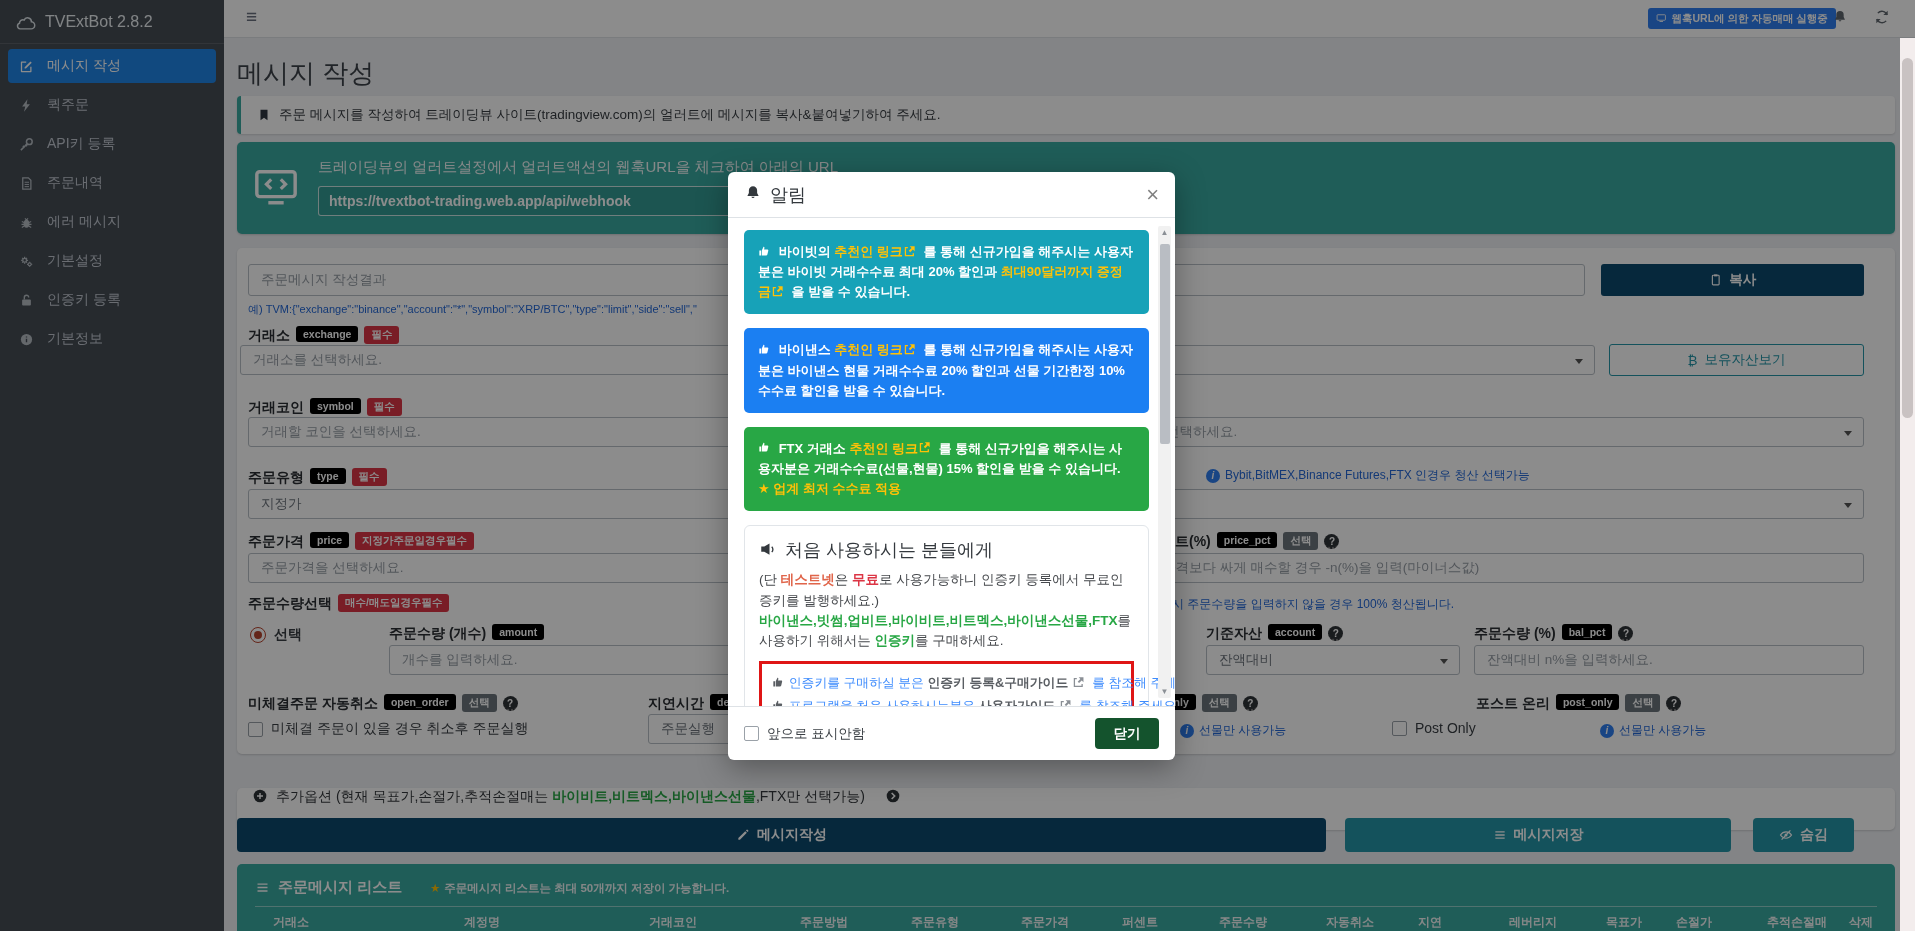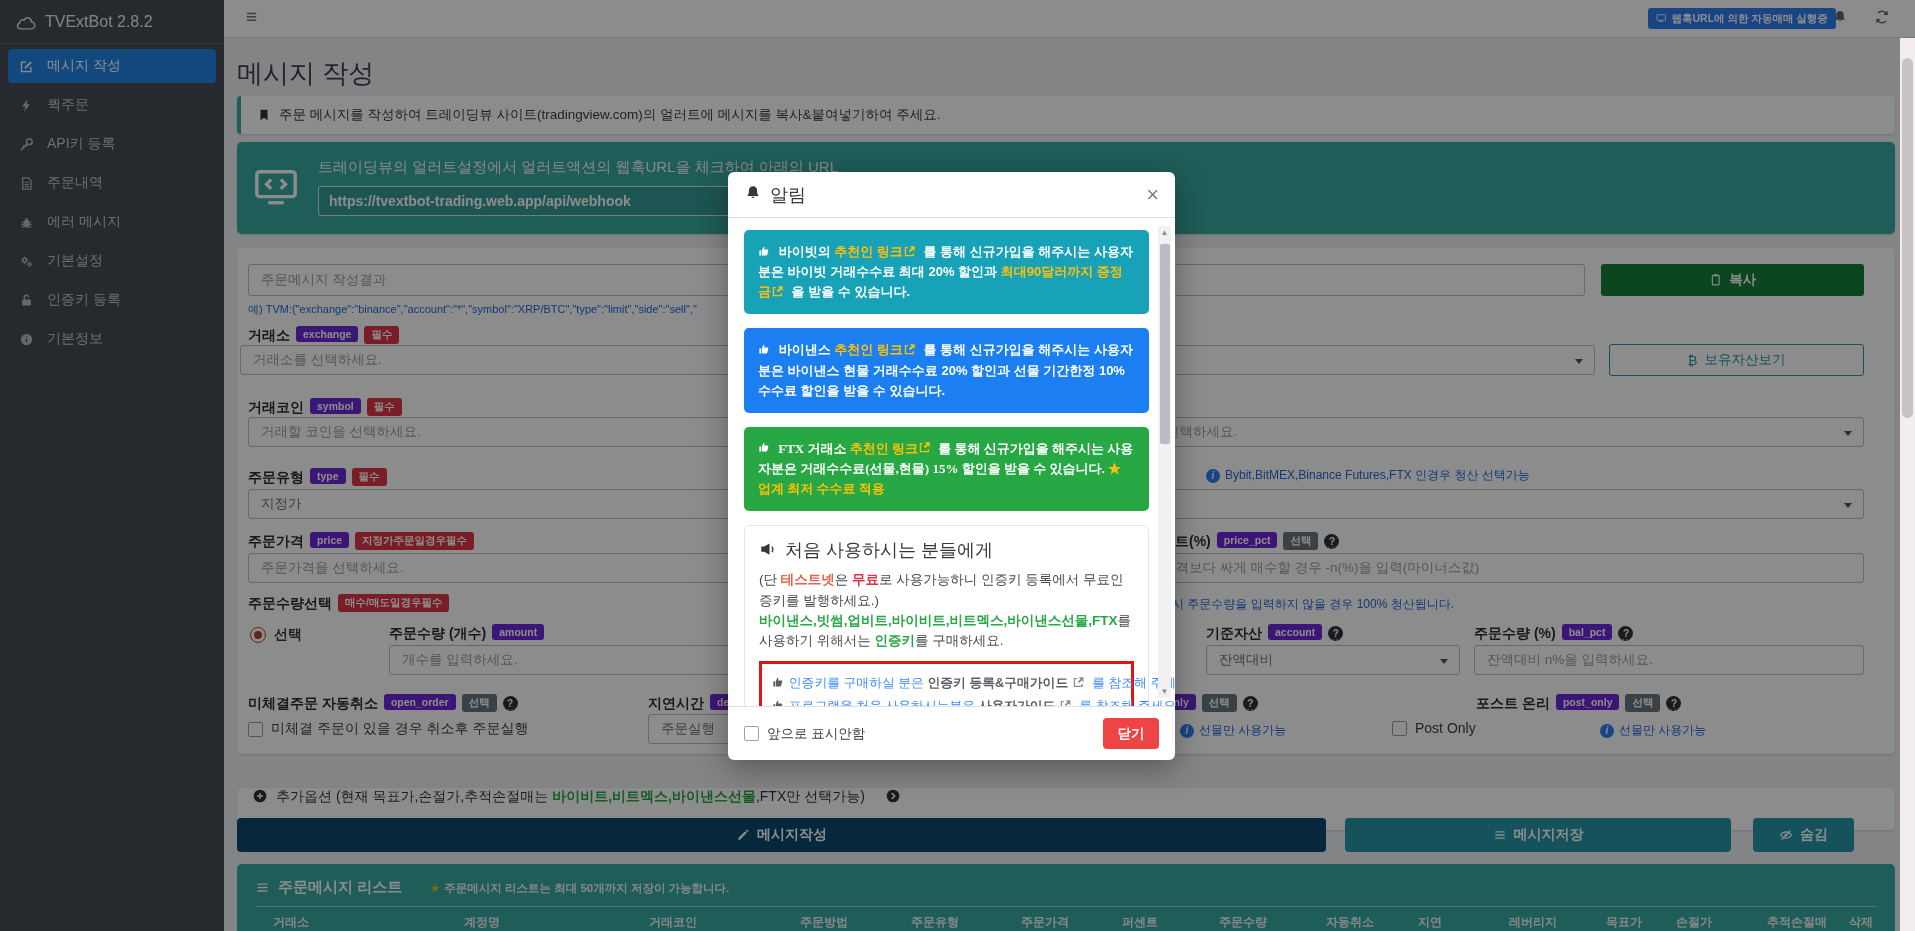--- a/index.html
+++ b/index.html
@@ -34,37 +34,37 @@
   .webhook .wtext { position:absolute; left:81px; top:16px; font-size:15px; color:#f2f8f8; }
   .webhook .wurl { position:absolute; left:81px; top:44px; width:700px; height:30px; border:1px solid rgba(255,255,255,.75); border-radius:3px; background:rgba(0,0,0,.08); color:#fff; font-weight:bold; font-size:14px; display:flex; align-items:center; padding:0 10px; }
 
   .card { position:absolute; background:#fff; border-radius:5px; box-shadow:0 1px 2px rgba(0,0,0,.15); z-index:1; }
   .form-card { left:237px; top:248px; width:1658px; height:506px; }
   .opt-card { left:237px; top:788px; width:1658px; height:42px; display:flex; align-items:flex-start; padding:0 15px; gap:8px; font-size:14px; color:#34383c; font-weight:500; }
   .opt-card .icon { color:#2f3338; font-size:16px; }
 
   .flabel { position:absolute; font-size:14px; font-weight:bold; color:#2b2f33; z-index:2; white-space:nowrap; }
   .bdg { display:inline-block; font-size:10.5px; font-weight:bold; color:#fff; padding:2px 7px; border-radius:3px; margin-left:6px; vertical-align:2px; }
-  .bdg.teal { background:#6d28d9; } .bdg.red { background:#dc3545; } .bdg.gray { background:#6c757d; }
+  .bdg.teal { background:#000000; } .bdg.red { background:#dc3545; } .bdg.gray { background:#6c757d; }
   .qi { display:inline-block; width:15px; height:15px; border-radius:50%; background:#2f3338; color:#fff; font-size:10px; font-weight:bold; text-align:center; line-height:15px; margin-left:6px; vertical-align:1px; border-bottom:2px dotted #777; cursor:pointer; }
   .ii { display:inline-block; width:14px; height:14px; border-radius:50%; background:#2e7ef0; color:#fff; font-size:10px; font-weight:bold; font-style:italic; text-align:center; line-height:14px; margin-right:5px; }
 
   .fctl { position:absolute; height:30px; background:#fff; border:1px solid #b9bfc6; border-radius:3px; font-size:13.5px; display:flex; align-items:center; padding:0 12px; color:#979ea6; z-index:2; white-space:nowrap; overflow:hidden; }
   .fctl.value { color:#6f767e; }
   .fctl .chev { position:absolute; right:11px; top:13px; width:0; height:0; border-left:4.5px solid transparent; border-right:4.5px solid transparent; border-top:5px solid #555; }
   .bluetext { position:absolute; font-size:12px; color:#2569d8; z-index:2; white-space:nowrap; }
   .extext { position:absolute; font-size:11px; color:#2569d8; z-index:2; white-space:nowrap; }
 
   .chkrow { position:absolute; display:flex; align-items:center; gap:8px; font-size:14px; color:#3a3f44; z-index:2; white-space:nowrap; }
   .chk { width:15px; height:15px; border:1px solid #9aa1a8; border-radius:2px; background:#fff; display:inline-block; }
   .radio { width:16px; height:16px; border:1.5px solid #b7442e; border-radius:50%; background:#fff; display:inline-flex; align-items:center; justify-content:center; }
   .radio .dot { width:8px; height:8px; border-radius:50%; background:#b7442e; }
 
   .btn { position:absolute; display:flex; align-items:center; justify-content:center; gap:7px; border-radius:3px; color:#fff; font-size:13.5px; font-weight:bold; cursor:pointer; z-index:2; }
-  .btn-copy { background:#15803d; }
+  .btn-copy { background:#0c4a6e; }
   .btn-asset { background:#fff; border:1px solid #2596a8; color:#2596a8; font-weight:normal; }
   .btn-compose { background:#0c4a6e; border-radius:4px; font-size:14px; }
   .btn-teal { background:#2596a8; border-radius:4px; font-size:14px; }
   .seg-green { color:#28a745; font-weight:bold; }
 
   
   .list-card { position:absolute; left:237px; top:864px; width:1658px; height:140px; background:#39a9a1; border-radius:5px; z-index:1; color:#fff; }
   .list-title { position:absolute; left:18px; top:14px; font-size:15px; font-weight:bold; display:flex; gap:8px; align-items:center; }
   .list-note { position:absolute; left:193px; top:17px; font-size:11.5px; color:#f0f6f6; font-weight:bold; }
   .list-note .star { color:#ffc107; margin-right:4px; }
@@ -91,21 +91,21 @@
   .seg-orangeb { color:#e0654a; font-weight:bold; }
   .guide-box { border:3px solid #df1515; padding:8px 10px; margin-top:10px; }
   .g-line { font-size:12.8px; font-weight:bold; color:#5a5e63; line-height:1.78; white-space:nowrap; }
   .g-line .icon { color:#5a5e63; margin-right:4px; }
   .seg-blueb { color:#3d8bfd; font-weight:normal; }
   .m-scroll { position:absolute; right:4px; top:8px; bottom:8px; width:13px; background:#f1f1f1; border-radius:2px; }
   .m-scroll .thumb { position:absolute; left:1.5px; top:18px; width:10px; height:200px; background:#b9bdc3; border-radius:2px; }
   .m-scroll .ar { position:absolute; left:0; width:13px; text-align:center; font-size:8px; color:#8a8f95; }
   .m-foot { height:54px; border-top:1px solid #dee2e6; display:flex; align-items:center; padding:0 16px; }
   .m-foot .chkrow { position:static; font-size:13.5px; }
-  .btn-close { position:static; margin-left:auto; width:56px; height:31px; background:#ef4444; border-radius:4px; }
+  .btn-close { position:static; margin-left:auto; width:64px; height:31px; background:#14532d; border-radius:4px; }
 
   
   .pg-scroll { position:absolute; right:0; top:38px; bottom:0; width:15px; background:#f3eded; z-index:50; }
   .pg-scroll .thumb { position:absolute; left:2px; top:20px; width:11px; height:360px; background:#c9c2c2; border-radius:6px; }
 </style>
 </head>
 <body>
 
 <div class="page">
 
@@ -409,21 +409,21 @@
               </svg></span><span> 를 통해 신규가입을 해주시는 사용자분은 바이빗 거래수수료 최대 20% 할인과 </span><span class="seg-link">최대90달러까지 증정금</span><span class="icon" style="color: rgb(255, 193, 7);"><svg viewBox="0 0 24 24">
                 <path fill="none" stroke="currentColor" stroke-width="2.4" d="M9 5H4.5v14.5H19V15"></path>
                 <path fill="currentColor" d="M12.5 2.5H21.5v9l-3.2-3.2-5 5-2.6-2.6 5-5z"></path>
               </svg></span><span> 을 받을 수 있습니다.</span></div>
           <div class="m-alert" style="background: rgb(27, 127, 242);"><span class="icon"><svg viewBox="0 0 24 24">
                 <path fill="currentColor" d="M2.5 10h3.2v9.5H2.5zM7 19.5V10l3.2-6.6c.9 0 1.7.8 1.7 1.7l-.6 3.4h6.2c1 0 1.8 1 1.5 2l-1.7 7.1a2.5 2.5 0 0 1-2.4 1.9H7z"></path>
               </svg></span> <span>바이낸스 </span><span class="seg-link">추천인 링크</span><span class="icon" style="color: rgb(255, 193, 7);"><svg viewBox="0 0 24 24">
                 <path fill="none" stroke="currentColor" stroke-width="2.4" d="M9 5H4.5v14.5H19V15"></path>
                 <path fill="currentColor" d="M12.5 2.5H21.5v9l-3.2-3.2-5 5-2.6-2.6 5-5z"></path>
               </svg></span><span> 를 통해 신규가입을 해주시는 사용자분은 바이낸스 현물 거래수수료 20% 할인과 선물 기간한정 10% 수수료 할인을 받을 수 있습니다.</span></div>
-          <div class="m-alert" style="background: rgb(40, 167, 69); font-family: Liberation Serif, serif;"><span class="icon"><svg viewBox="0 0 24 24">
+          <div class="m-alert" style="background: rgb(40, 167, 69);"><span class="icon"><svg viewBox="0 0 24 24">
                 <path fill="currentColor" d="M2.5 10h3.2v9.5H2.5zM7 19.5V10l3.2-6.6c.9 0 1.7.8 1.7 1.7l-.6 3.4h6.2c1 0 1.8 1 1.5 2l-1.7 7.1a2.5 2.5 0 0 1-2.4 1.9H7z"></path>
               </svg></span> <span>FTX 거래소 </span><span class="seg-link">추천인 링크</span><span class="icon" style="color: rgb(255, 193, 7);"><svg viewBox="0 0 24 24">
                 <path fill="none" stroke="currentColor" stroke-width="2.4" d="M9 5H4.5v14.5H19V15"></path>
                 <path fill="currentColor" d="M12.5 2.5H21.5v9l-3.2-3.2-5 5-2.6-2.6 5-5z"></path>
               </svg></span><span> 를 통해 신규가입을 해주시는 사용자분은 거래수수료(선물,현물) 15% 할인을 받을 수 있습니다. </span><span class="seg-star">★ </span><span class="seg-yellow">업계 최저 수수료 적용</span></div>
         </div>
       <div class="intro-card">
         <div class="intro-title">
           <span class="icon"><svg viewBox="0 0 24 24">
                 <path fill="currentColor" d="M14 4.5v15l-7-4H3v-7h4z"></path>

